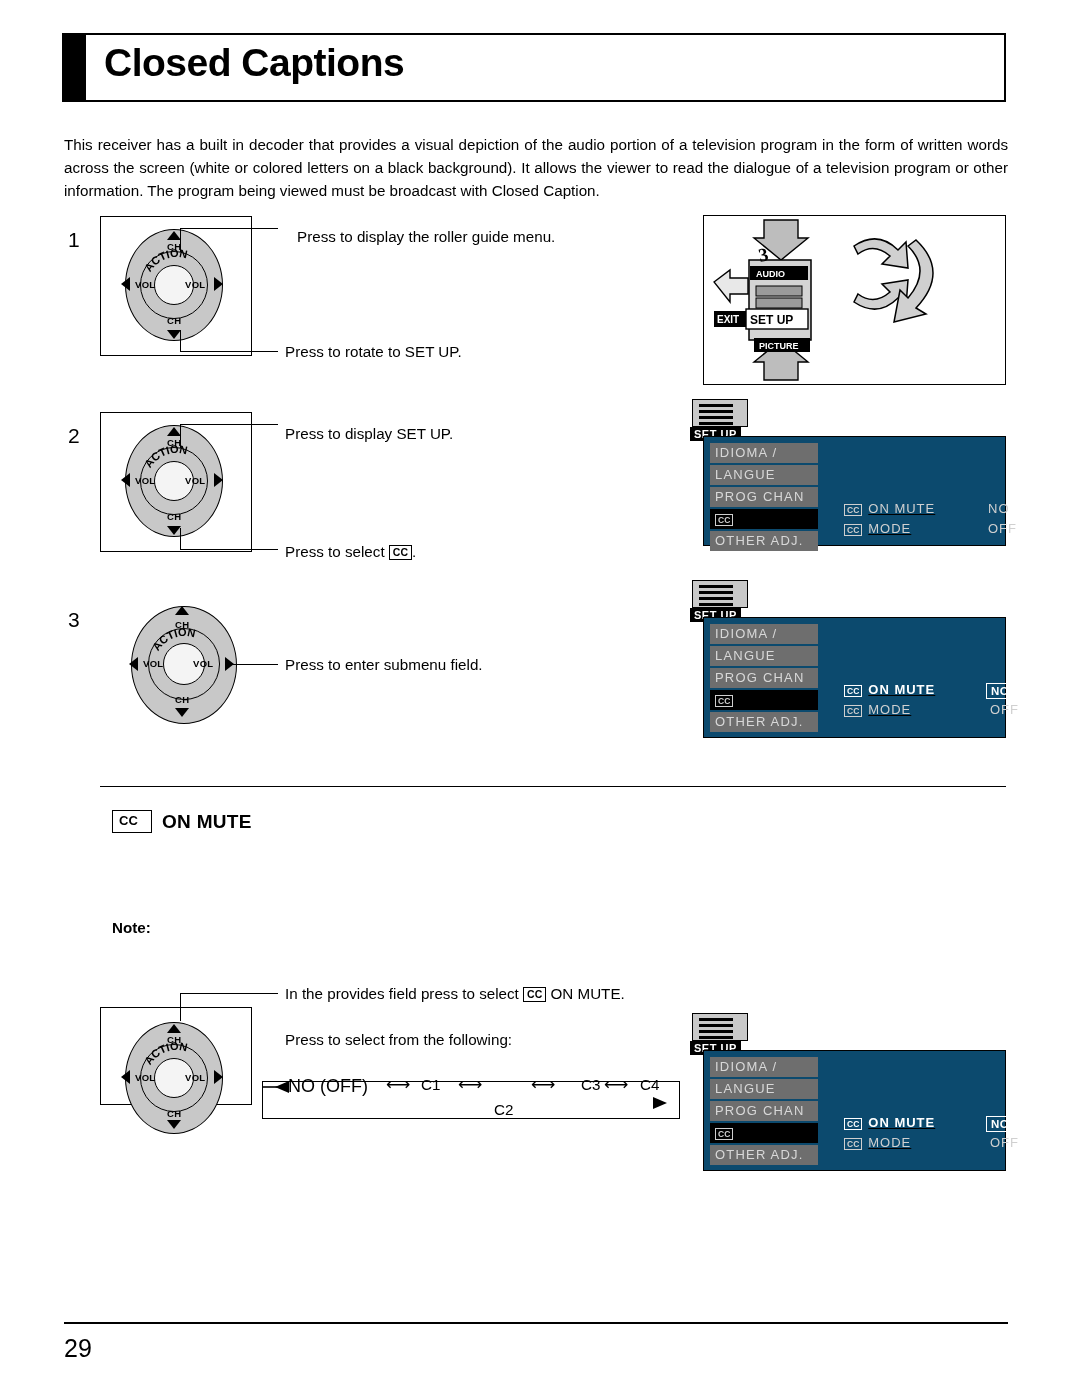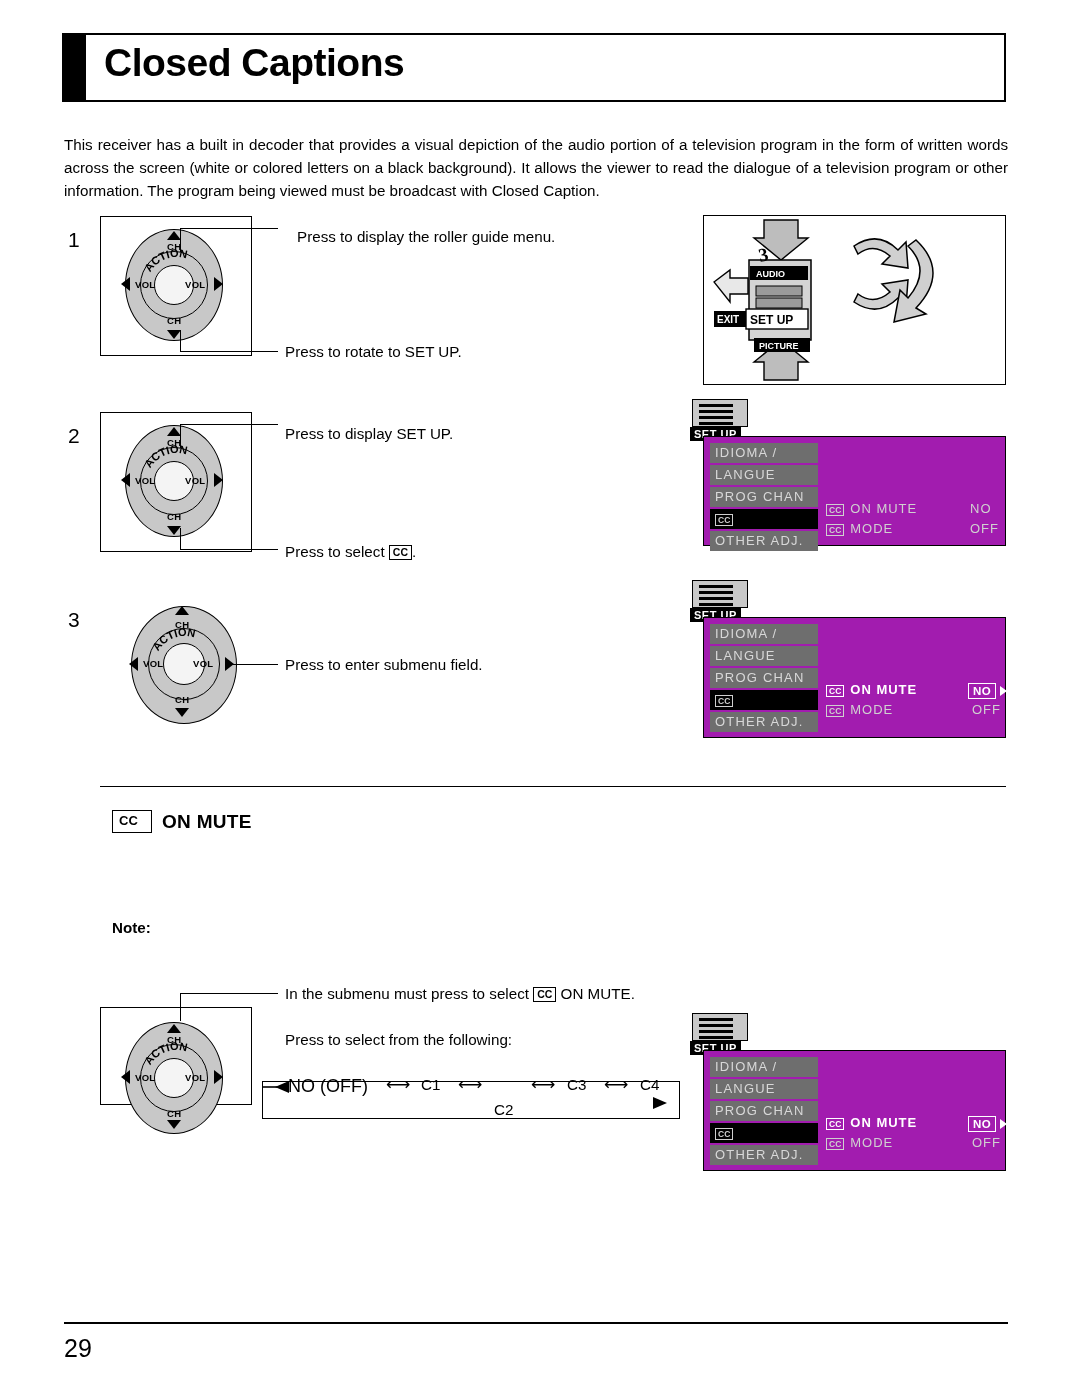--- a/index.html
+++ b/index.html
@@ -129,21 +129,21 @@
   .ln {
     position: absolute;
     background: #000;
   }
   .lnh { height: 1.4px; }
   .lnv { width: 1.4px; }
 
   
   .osd {
     position: absolute;
-    background: #a21caf;
+    background: #0c4a6e;
     border: 1.5px solid #000;
     box-sizing: border-box;
   }
   .osd .leftcol {
     position: absolute;
     left: 6px;
     top: 6px;
     width: 108px;
   }
   .osd .row {
@@ -157,23 +157,24 @@
     margin-bottom: 2px;
     box-sizing: border-box;
     width: 108px;
     white-space: nowrap;
   }
   .osd .row.sel {
     background: #000;
   }
   .osd .rightcol {
     position: absolute;
-    left: 122px;
+    left: 140px;
     top: 6px;
     width: 180px;
+    text-decoration: underline;
   }
   .osd .ritem {
     height: 20px;
     line-height: 20px;
     font-size: 13px;
     letter-spacing: 1px;
     color: #d0d0d0;
     white-space: nowrap;
     position: relative;
   }
@@ -547,21 +548,21 @@
       <div class="tri tri-up" style="left:58px; top:4px;"></div>
       <div class="tri tri-down" style="left:58px; top:100px;"></div>
       <div class="tri tri-left" style="left:12px; top:50px;"></div>
       <div class="tri tri-right" style="left:105px; top:50px;"></div>
     </div>
   </div>
 
   <div class="ln lnv" style="left:180px; top:993px; height:28px;"></div>
   <div class="ln lnh" style="left:180px; top:993px; width:98px;"></div>
   <div class="itext" style="left:285px; top:985px;">
-    <span>In the submenu must press to select</span>
+    <span>In the provides field press to select</span>
     <span class="cc-inline">CC</span>
     <span>ON MUTE.</span>
   </div>
 
   <div class="itext" style="left:285px; top:1031px;">Press to select from the following:</div>
 
   <div class="cyclebox" style="left:262px; top:1081px; width:418px; height:38px;"></div>
   <svg width="460" height="70" style="position:absolute; left:255px; top:1065px;">
 
     <polygon points="20,22 34,16 34,28" fill="#000"></polygon>
@@ -569,21 +570,21 @@
 
     <polygon points="412,38 398,32 398,44" fill="#000"></polygon>
   </svg>
 
   <div class="cycle-text" style="left:288px; top:1076px; font-size:18px;">NO (OFF)</div>
   <div class="cycle-text" style="left:386px; top:1074px; font-size:17px;">⟷</div>
   <div class="cycle-text" style="left:421px; top:1076px;">C1</div>
   <div class="cycle-text" style="left:458px; top:1074px; font-size:17px;">⟷</div>
   <div class="cycle-text" style="left:494px; top:1076px;margin-top:25px;">C2</div>
   <div class="cycle-text" style="left:531px; top:1074px; font-size:17px;">⟷</div>
-  <div class="cycle-text" style="left:567px; top:1076px;">C3</div>
+  <div class="cycle-text" style="left:581px; top:1076px;">C3</div>
   <div class="cycle-text" style="left:604px; top:1074px; font-size:17px;">⟷</div>
   <div class="cycle-text" style="left:640px; top:1076px;">C4</div>
 
   <div class="setuptab" style="left:690px; top:1013px;">
     <div class="book">
       <div class="lines"></div>
     </div>
     <div class="lab">SET UP</div>
   </div>
   <div class="osd" style="left:703px; top:1050px; width:303px; height:121px;">

